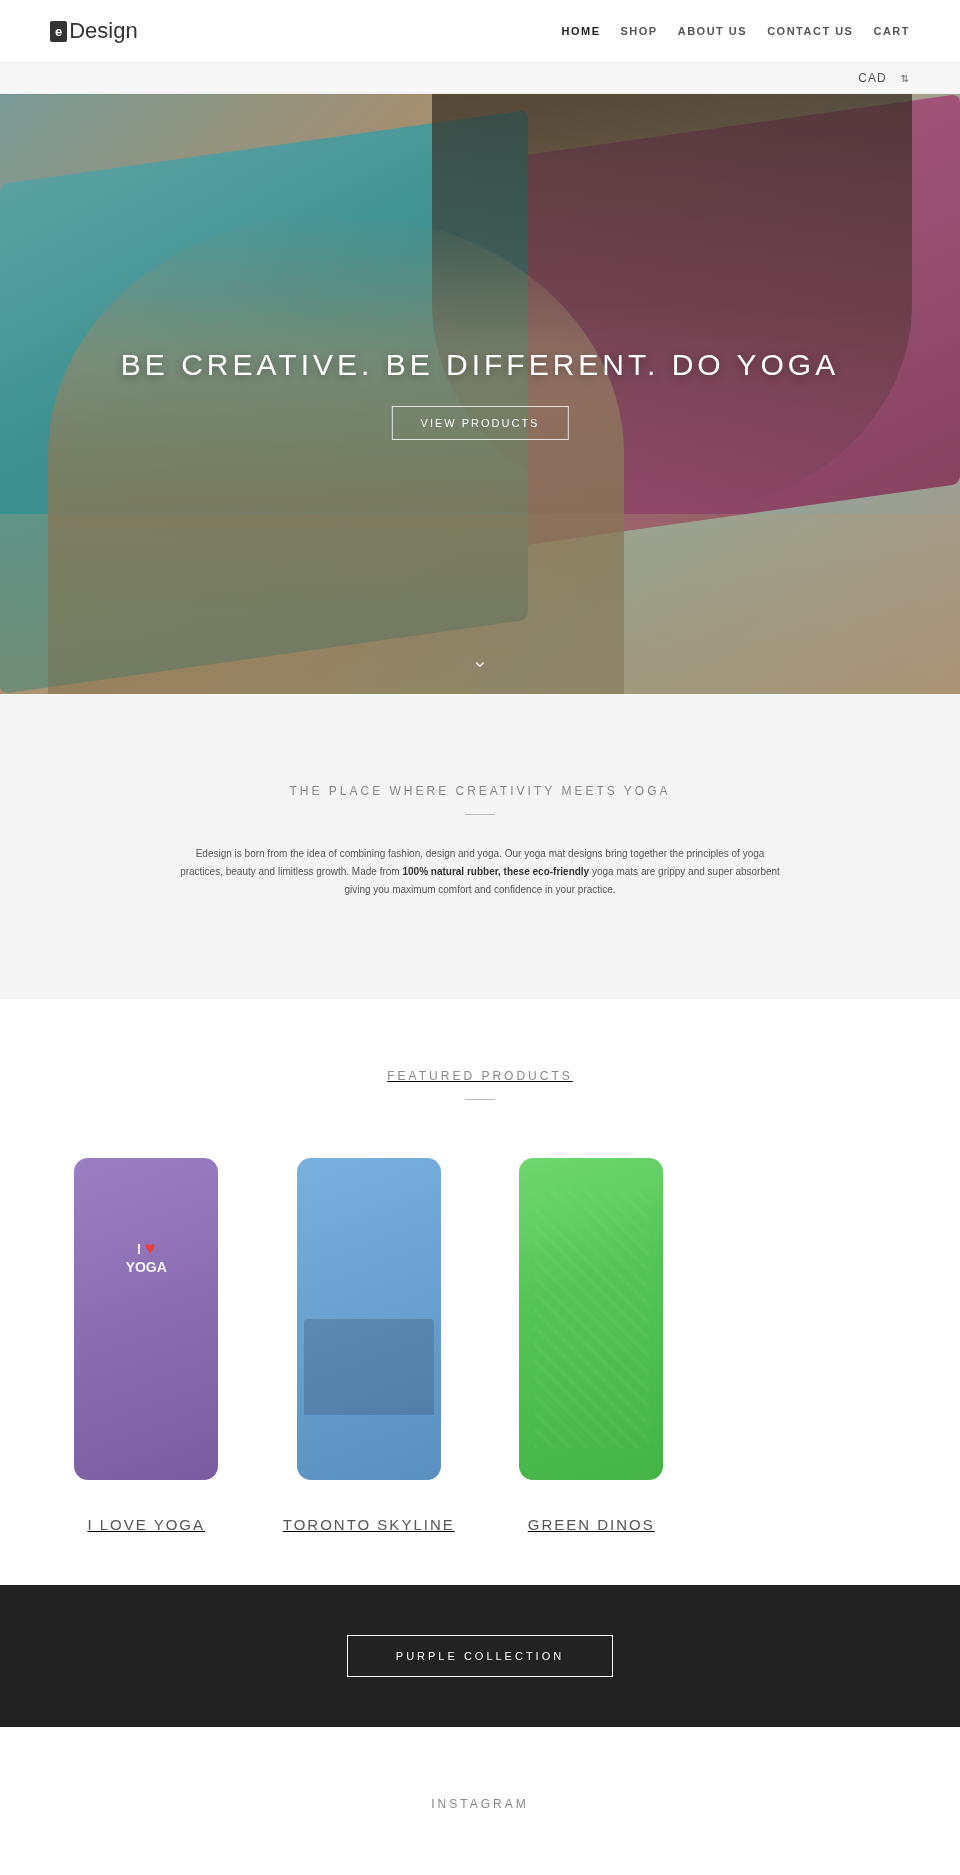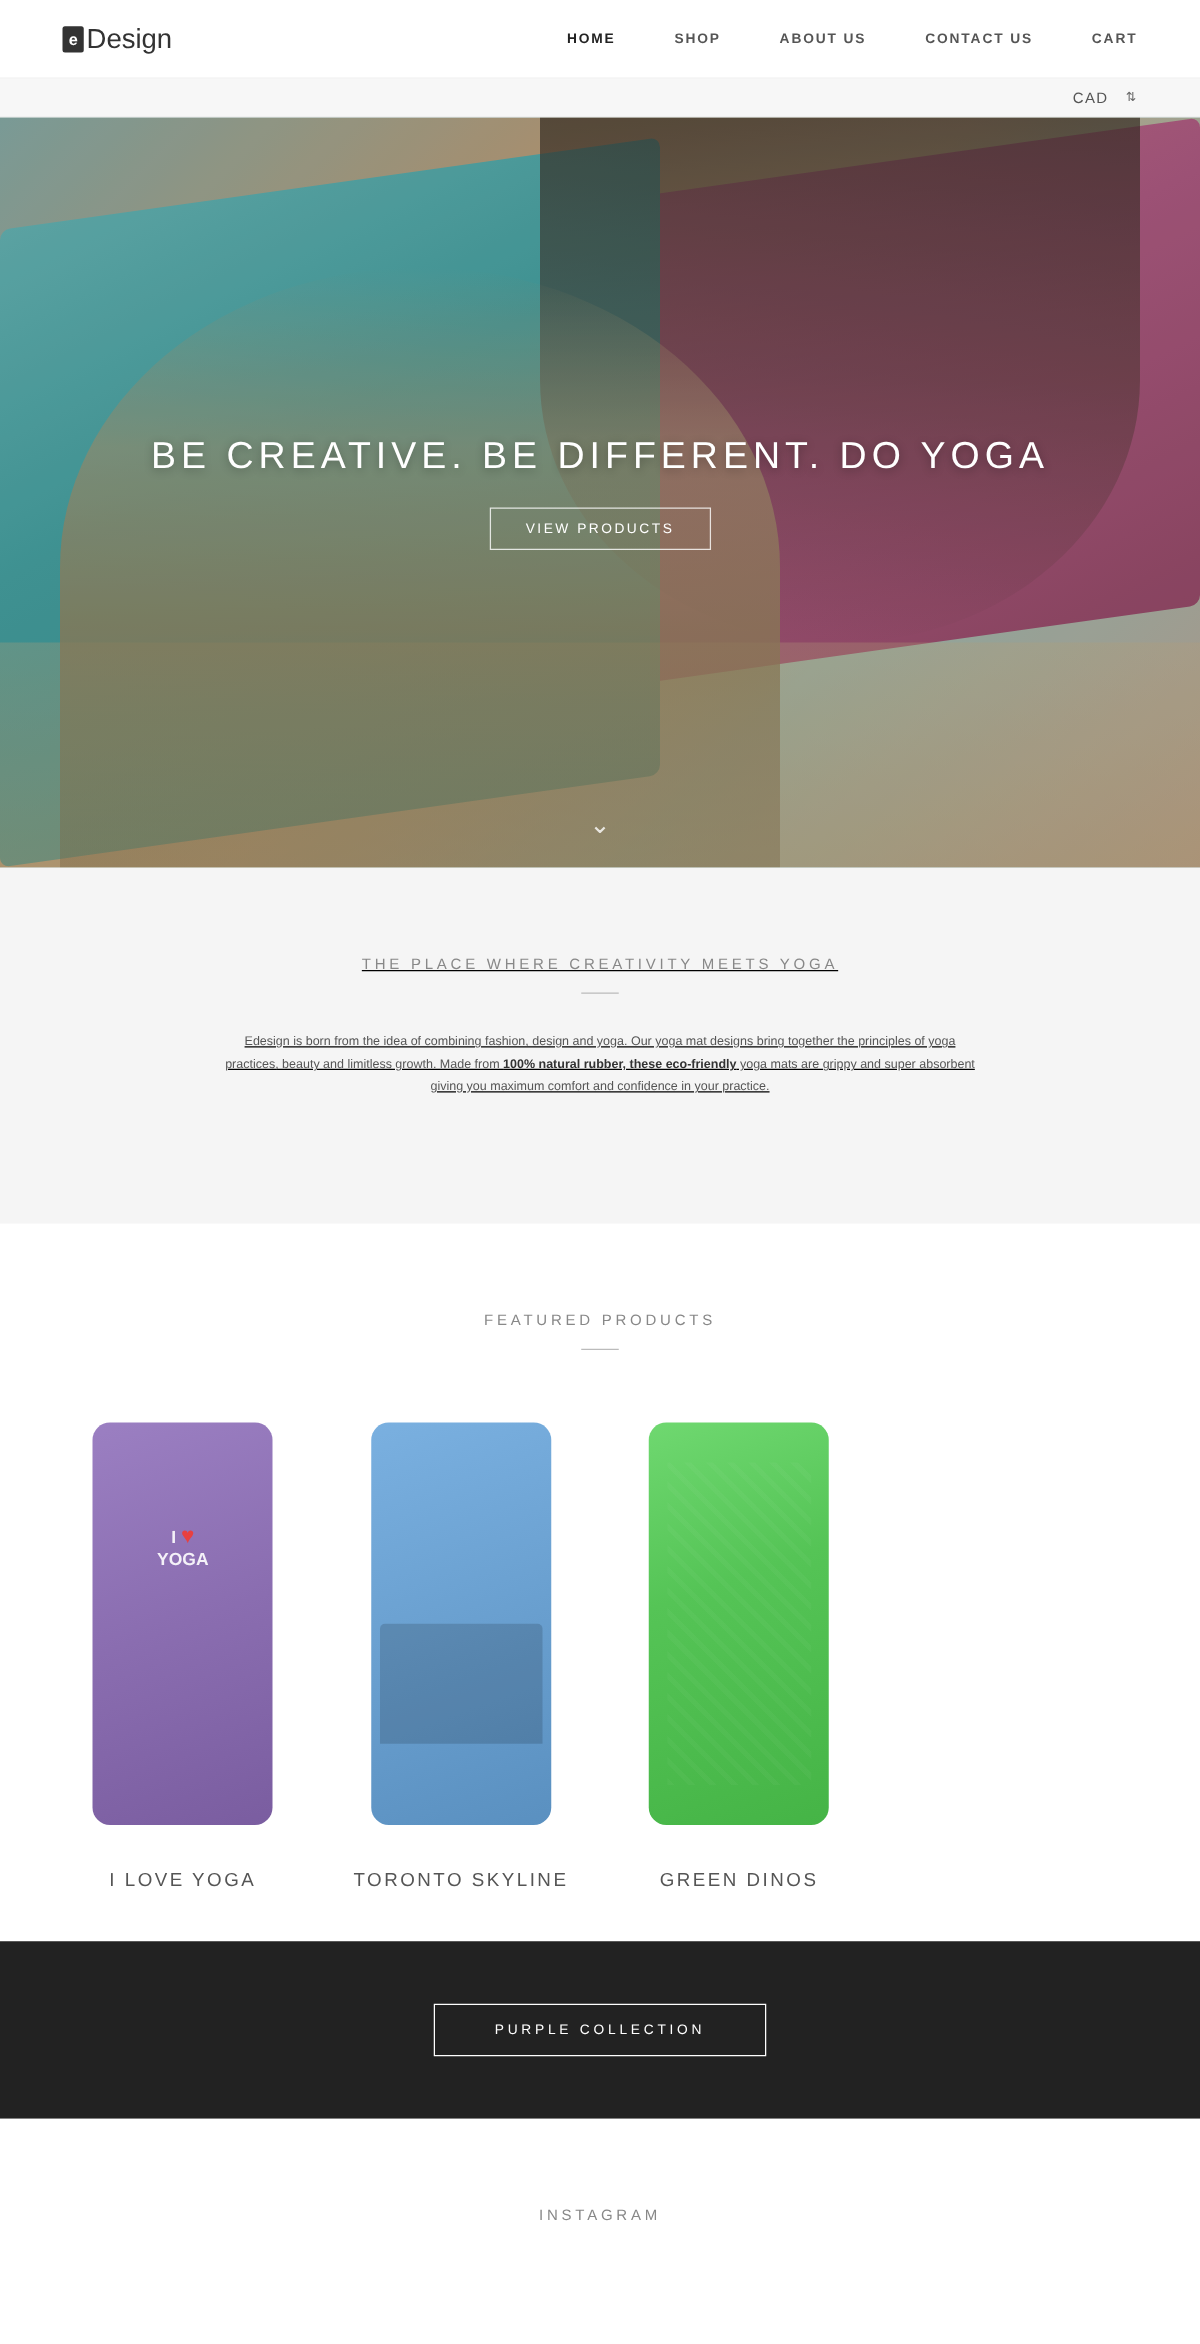--- a/index.html
+++ b/index.html
@@ -26,21 +26,21 @@
       background: #333;
       color: #fff;
       font-size: 13px;
       font-weight: 700;
       padding: 3px 5px;
       margin-right: 2px;
       border-radius: 2px;
     }
     .nav {
       display: flex;
-      gap: 47px;
+      gap: 20px;
       align-items: center;
     }
     .nav a {
       text-decoration: none;
       font-size: 11px;
       letter-spacing: 1.5px;
       color: #555;
       text-transform: uppercase;
       font-weight: 700;
     }
@@ -173,23 +173,22 @@
       transform: translateX(-50%);
       color: rgba(255,255,255,0.8);
       font-size: 20px;
       z-index: 10;
       cursor: pointer;
     }
 
     
     .about-section {
       background: #f5f5f5;
-      padding: 70px 120px 100px;
-      text-align: center;
-      text-decoration: underline;
+      padding: 90px 120px 100px;
+      text-align: center;
     }
     .section-title {
       font-size: 12px;
       letter-spacing: 3px;
       text-transform: uppercase;
       color: #888;
       margin-bottom: 16px;
       font-weight: 400;
     }
     .section-divider {
@@ -203,22 +202,23 @@
       line-height: 1.8;
       color: #555;
       max-width: 600px;
       margin: 0 auto;
     }
     .about-text strong { color: #333; font-weight: 700; }
 
     
     .products-section {
       background: #fff;
-      padding: 70px 50px 40px;
-      text-align: center;
+      padding: 70px 50px 52px;
+      text-align: center;
+      text-decoration: underline;
     }
     .products-grid {
       display: grid;
       grid-template-columns: repeat(4, 1fr);
       gap: 30px;
       margin-top: 50px;
     }
     .product-card {
       text-align: center;
       cursor: pointer;

